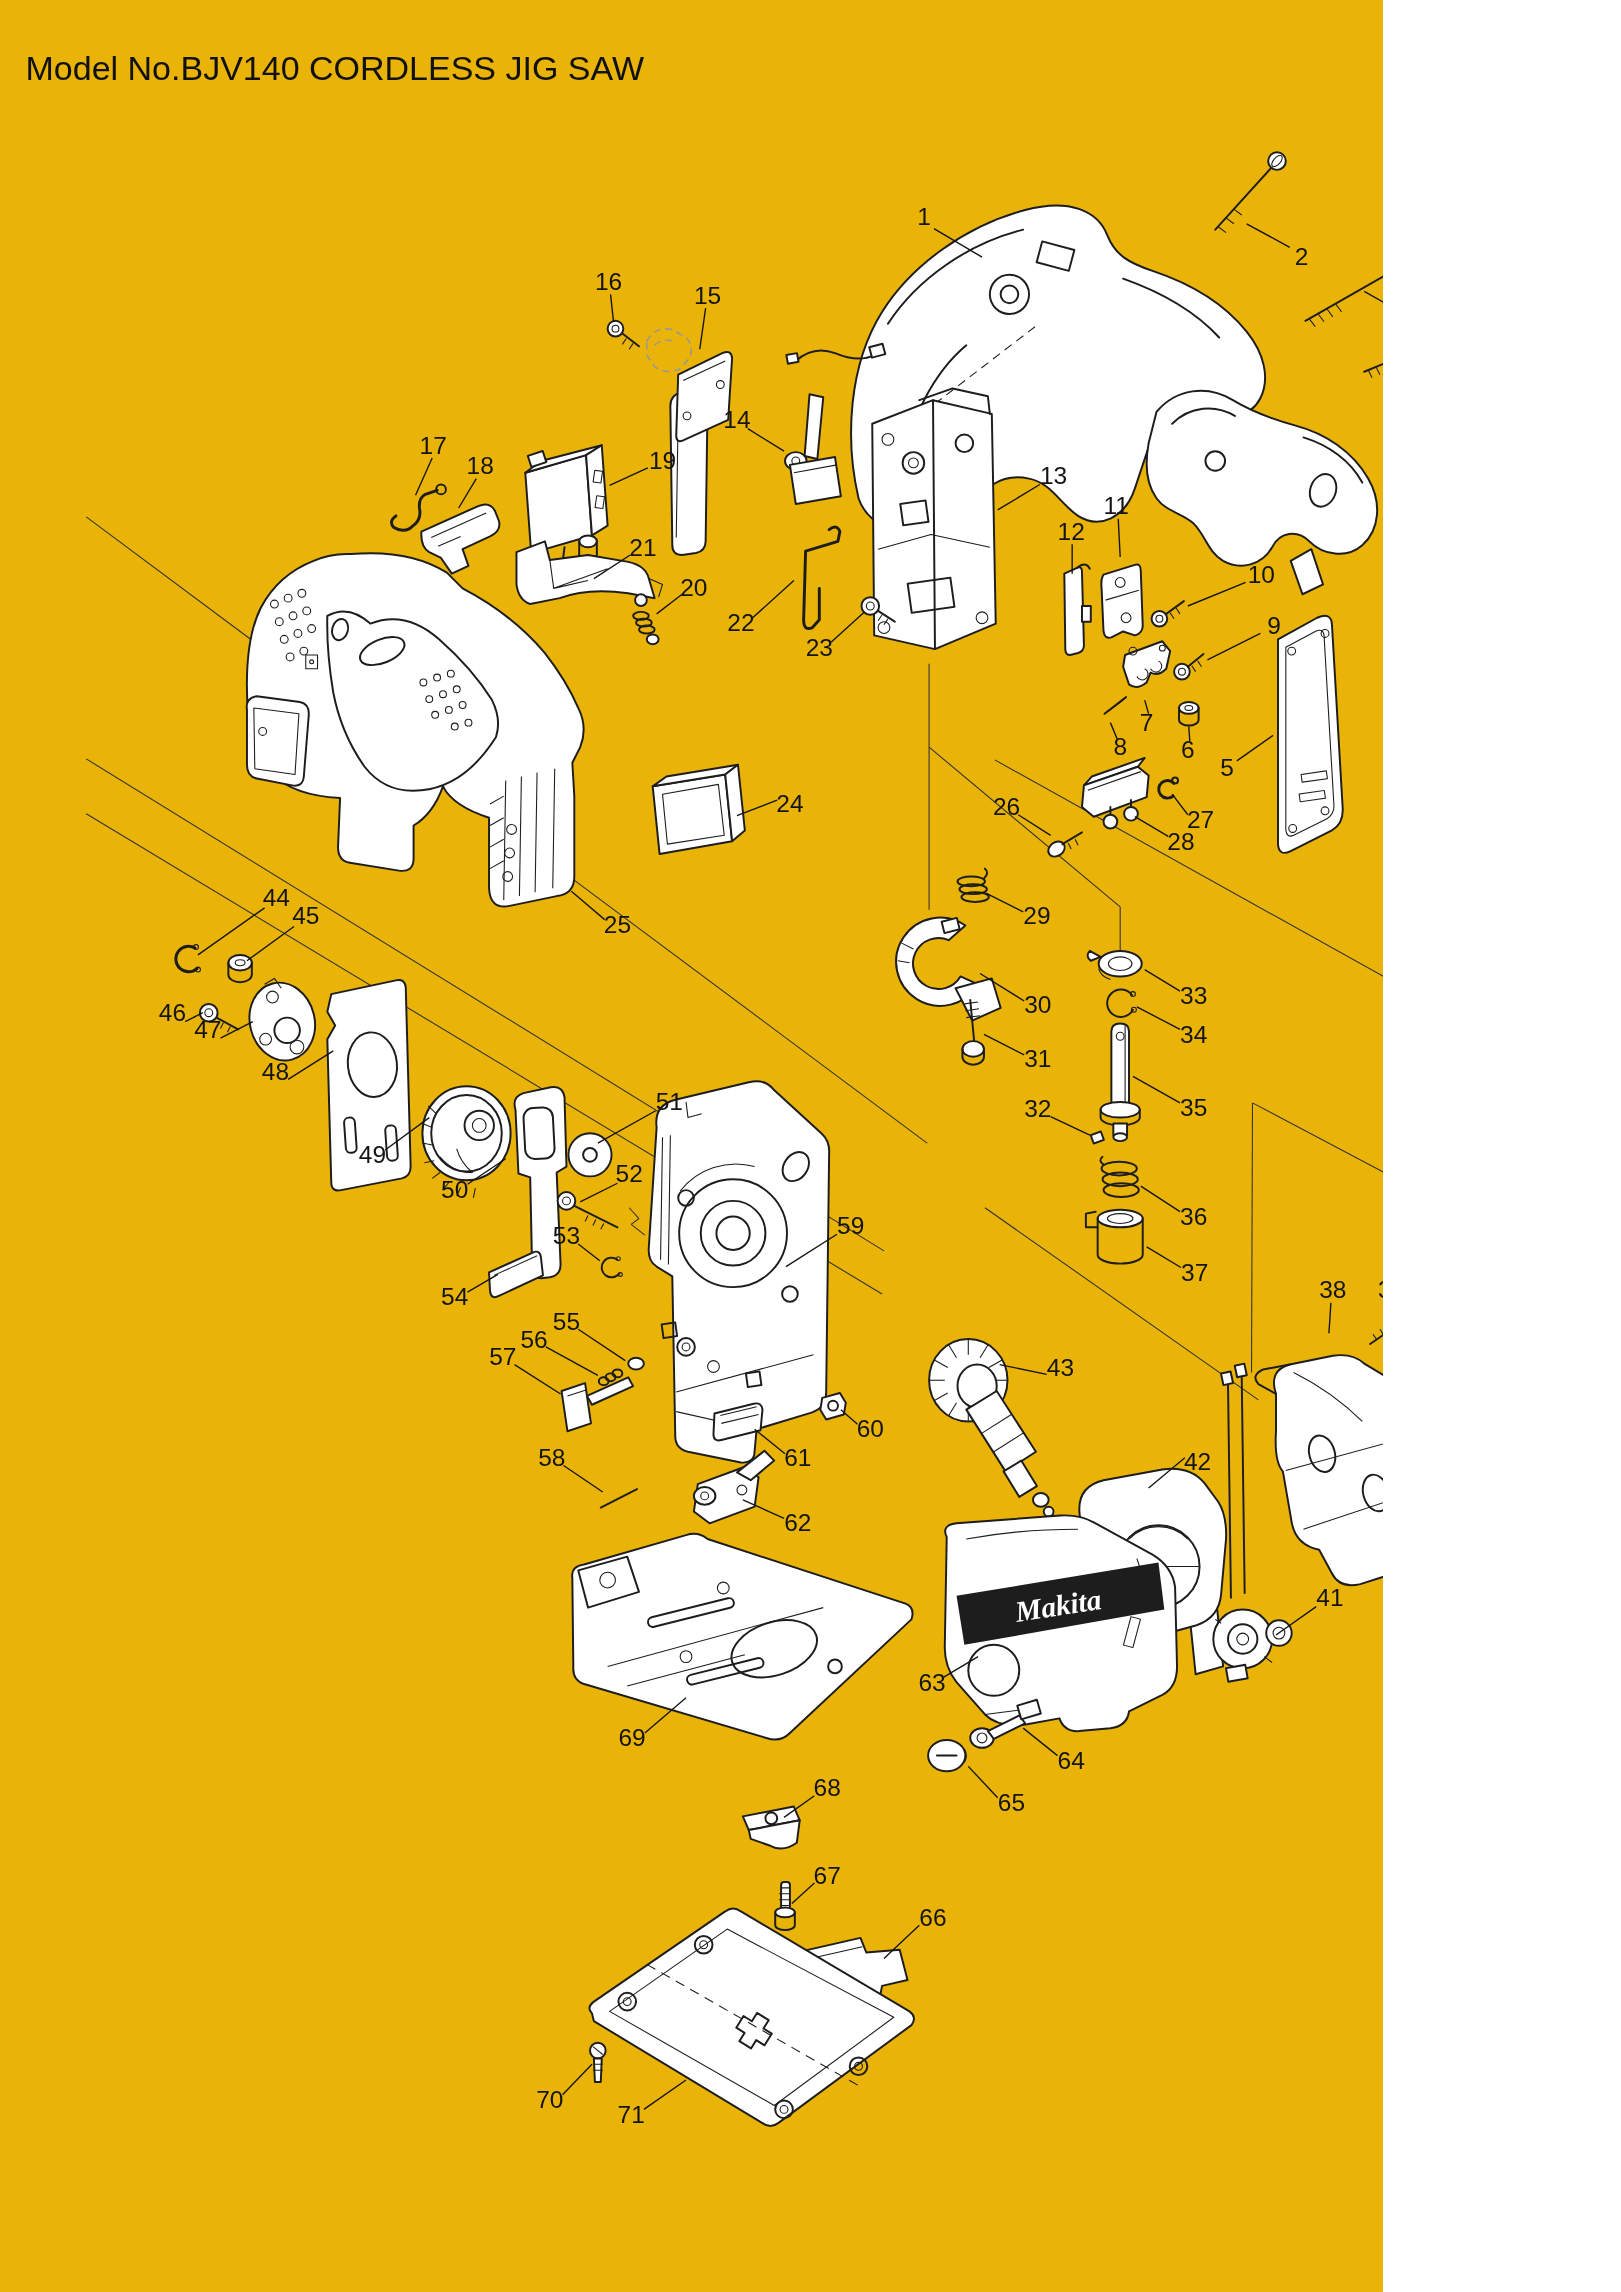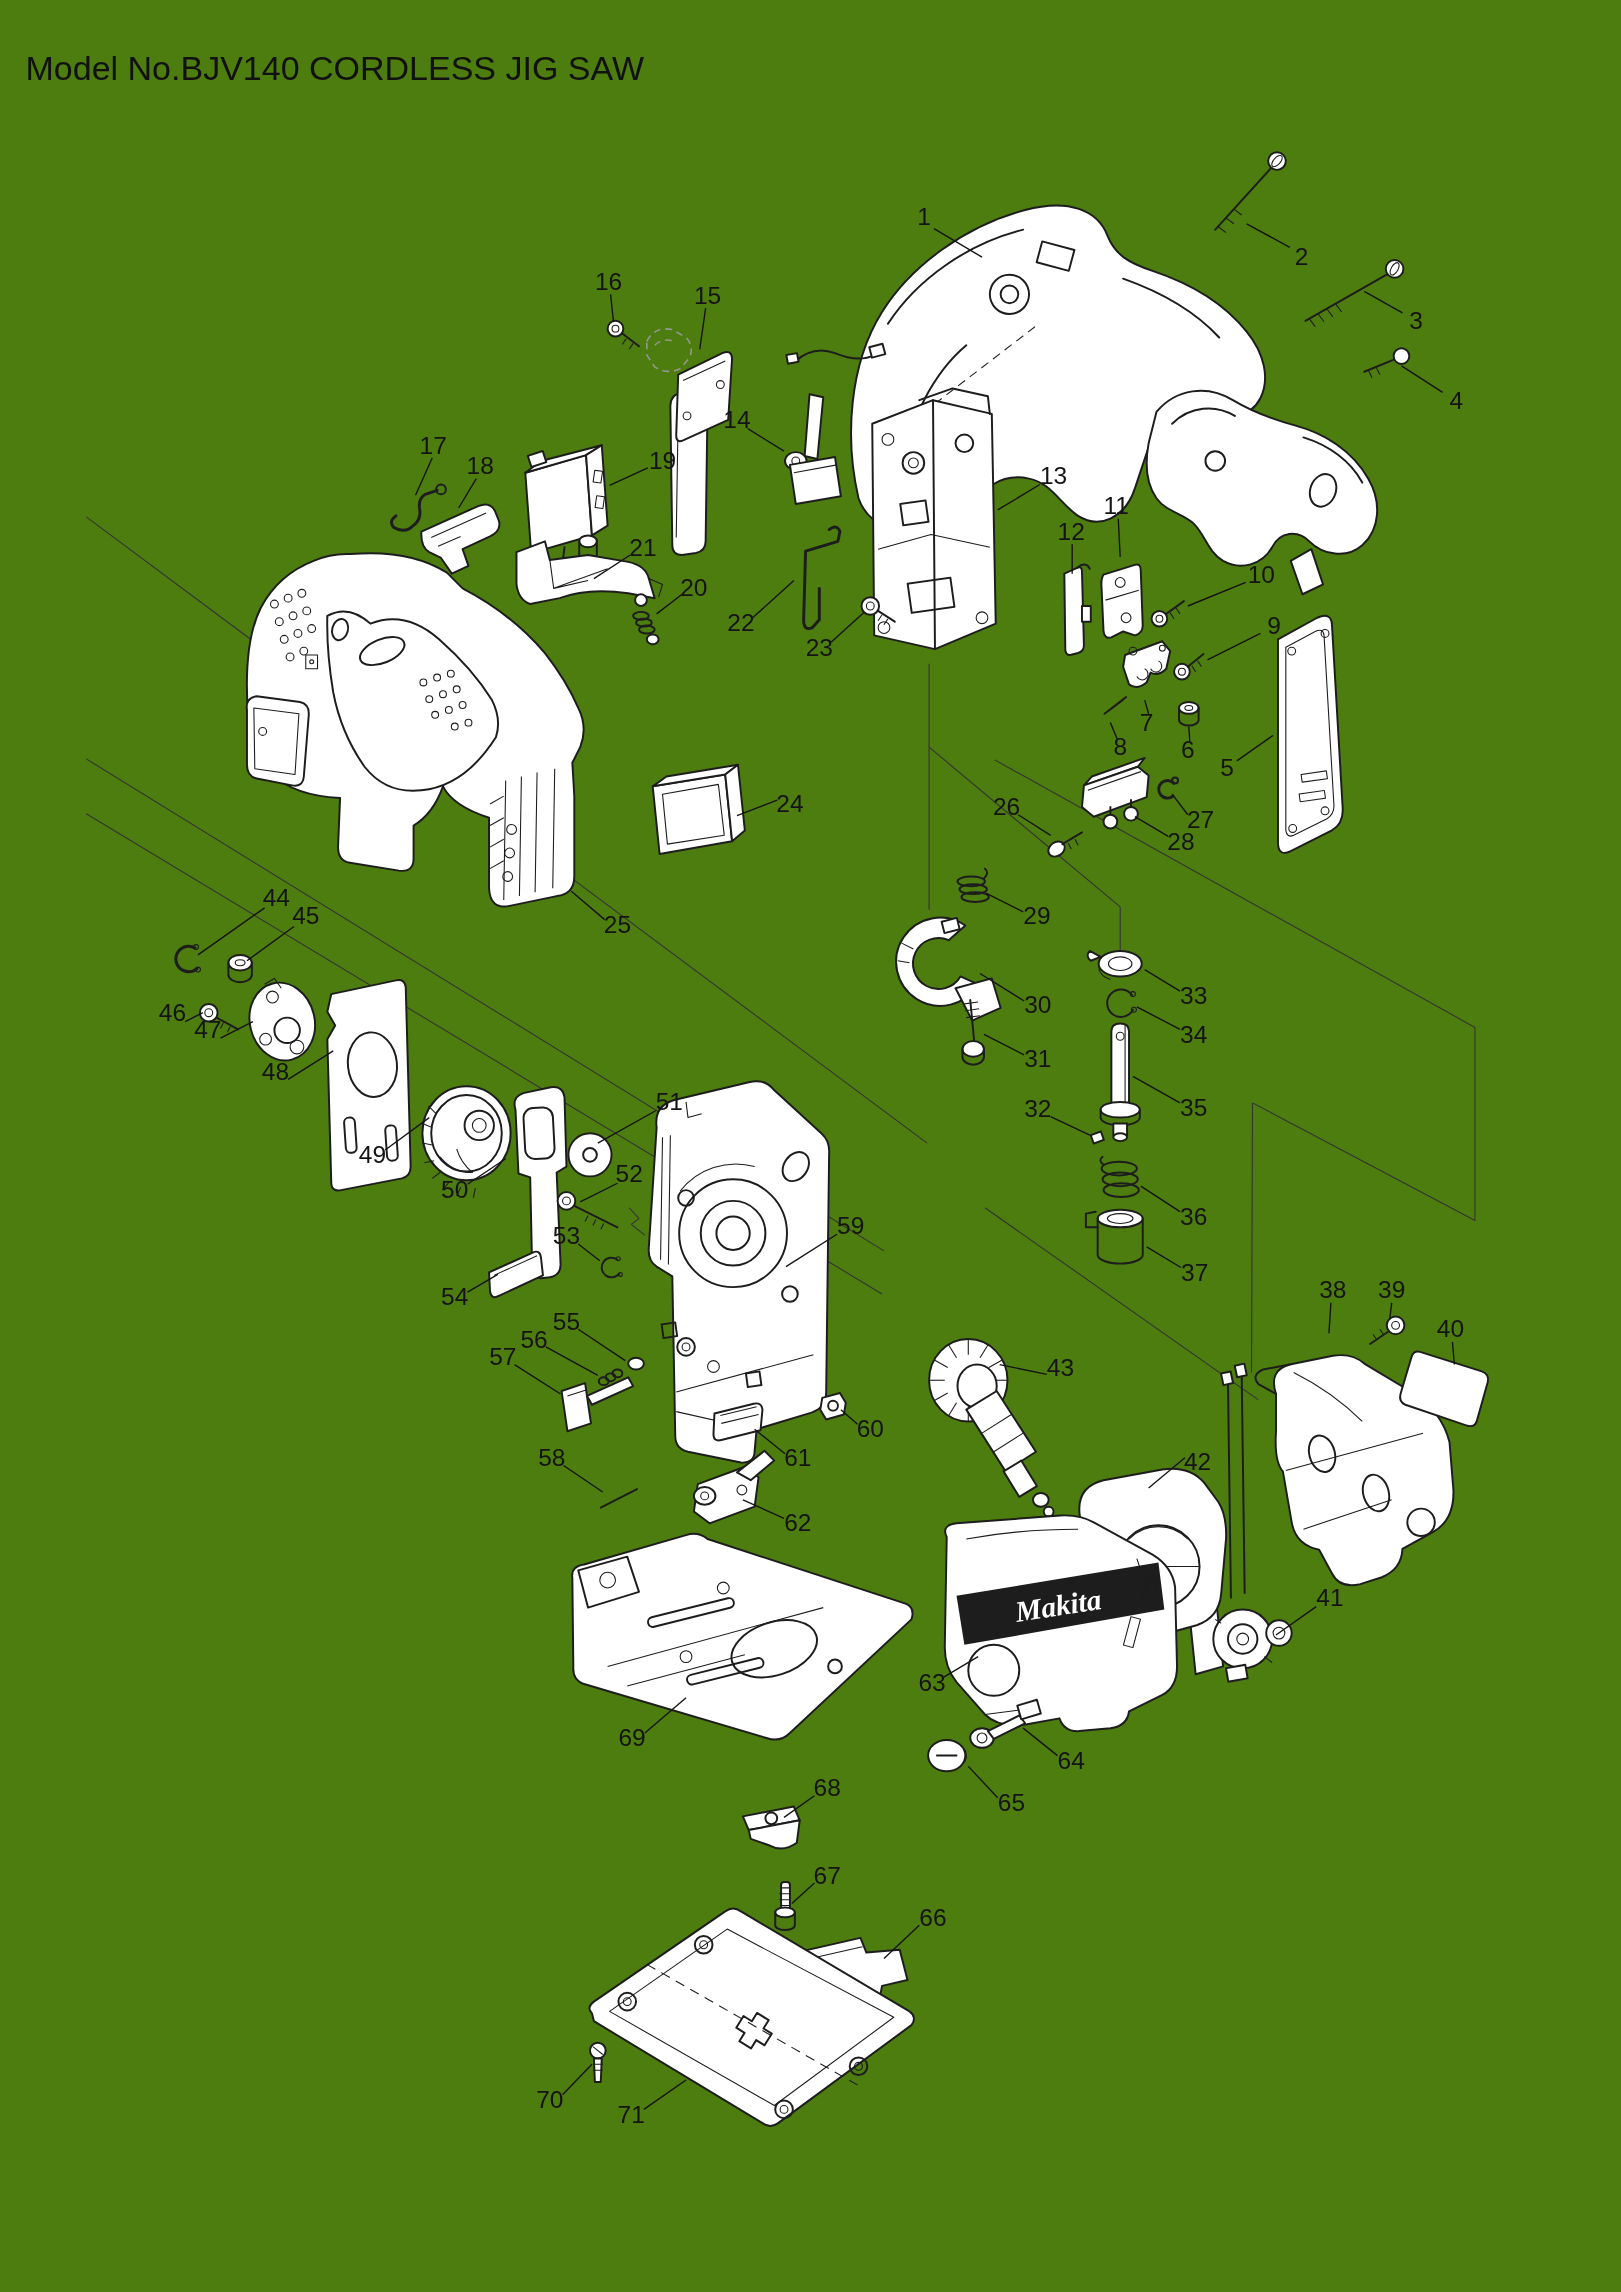--- a/index.html
+++ b/index.html
@@ -1,16 +1,16 @@
 <!DOCTYPE html>
 <html><head>
 <meta charset="utf-8">
 <style>
   html,body{margin:0;padding:0;background:#fff;}
-  .page{position:relative;width:1621px;height:2293px;background:#4d7c0f;overflow:hidden;
+  .page{position:relative;width:1383px;height:2293px;background:#eab308;overflow:hidden;
         font-family:"Liberation Sans",sans-serif;}
   .title{position:absolute;left:25.5px;top:49px;font-size:34px;font-weight:500;color:#111;
          letter-spacing:0px;white-space:nowrap;}
   svg{position:absolute;left:0;top:0;}
   .o{fill:#fff;stroke:#1d1d1d;stroke-width:2;stroke-linejoin:round;stroke-linecap:round;}
   .n{fill:none;stroke:#1d1d1d;stroke-width:2;stroke-linejoin:round;stroke-linecap:round;}
   .t{fill:none;stroke:#1d1d1d;stroke-width:1.1;stroke-linejoin:round;}
   .w3{stroke-width:3;}
   .d{fill:#1d1d1d;stroke:none;}
   .ghost{fill:none;stroke:#979797;stroke-width:1.6;stroke-dasharray:7 5;}

